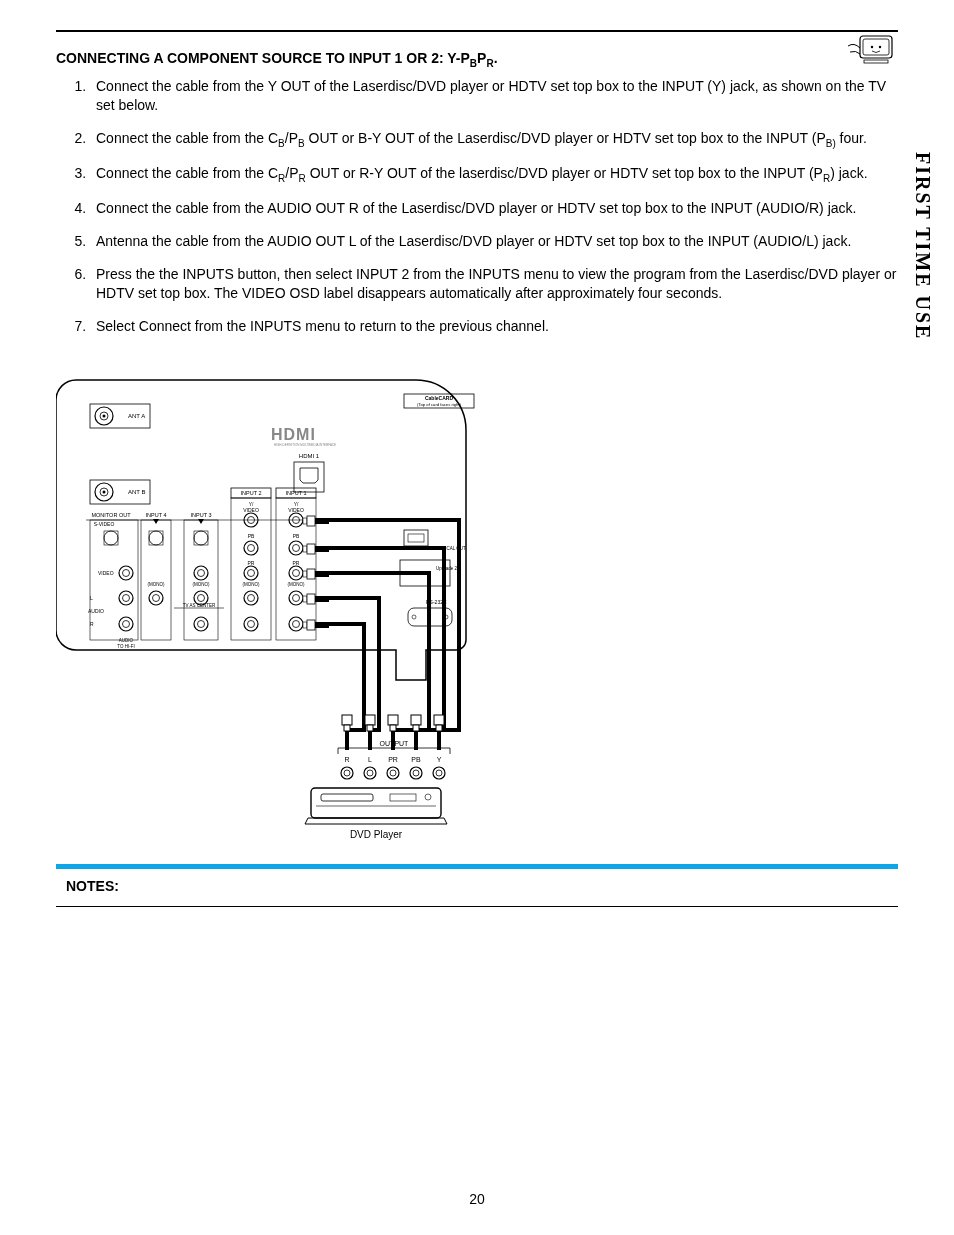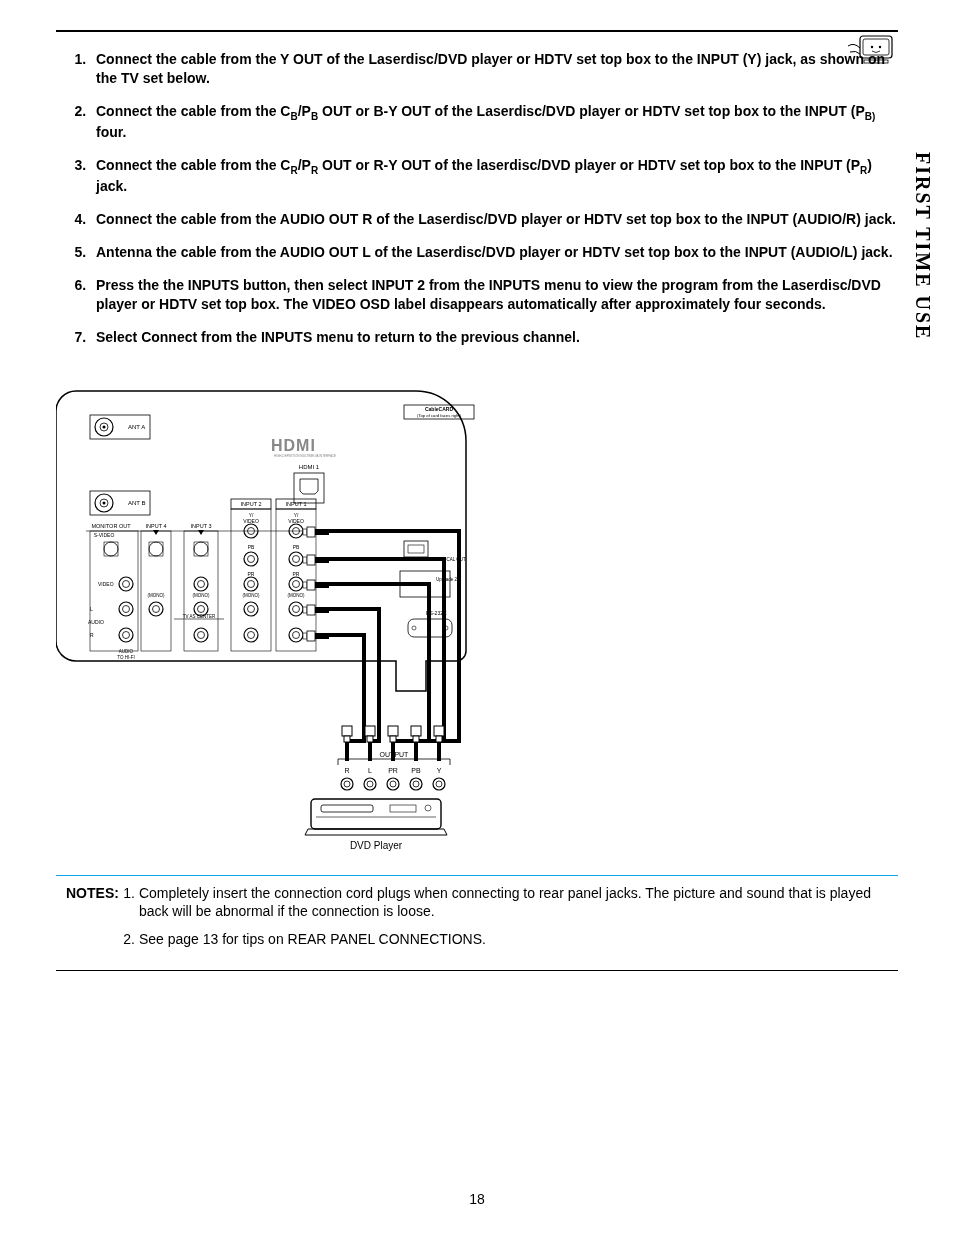--- a/index.html
+++ b/index.html
@@ -50,45 +50,45 @@
     font-size: 14px;
     font-weight: bold;
     margin: 0 0 8px 0;
   }
   h2.subtitle sub { font-size: 10px; vertical-align: sub; }
   ol.steps {
     list-style: decimal;
     margin: 0 0 24px 0;
     padding-left: 34px;
     font-size: 14px;
-    font-weight: bold;
   }
   ol.steps > li {
     margin-bottom: 14px;
     line-height: 1.35;
     padding-left: 6px;
   }
   ol.steps sub { font-size: 10px; vertical-align: sub; }
   .diagram-wrap {
     display: flex;
     justify-content: flex-start;
     margin: 10px 0 24px 0;
     text-decoration: underline;
   }
   .diagram {
     width: 450px;
   }
   .diagram svg { display: block; }
   .notes-box {
-    border-top: 1px solid #0ea5e9;
+    border-top: 5px solid #0ea5e9;
     border-bottom: 1px solid #000;
     padding: 8px 10px 12px 10px;
     margin: 0 0 40px 0;
     font-size: 14px;
     display: flex;
+    text-align: right;
   }
   .notes-label {
     font-weight: bold;
     white-space: nowrap;
     padding-top: 1px;
   }
   .notes-list {
     list-style: decimal;
     margin: 0;
     padding-left: 20px;
@@ -120,20 +120,23 @@
       <path d="M6 16 q6 -4 12 2" fill="none" stroke="#000" stroke-width="1"></path>
       <path d="M8 22 q6 -2 10 2" fill="none" stroke="#000" stroke-width="1"></path>
       <rect x="22" y="30" width="24" height="3" fill="none" stroke="#000" stroke-width="0.8"></rect>
     </svg>
   </div>
 
   <hr class="title-rule">
 
   <div class="side-tab">FIRST TIME USE</div>
 
+  <h2 class="subtitle">
+    <span>CONNECTING A COMPONENT SOURCE TO INPUT 1 OR 2:  Y-P</span><sub>B</sub><span>P</span><sub>R</sub><span>.</span>
+  </h2>
 
   <ol class="steps">
     <li><span>Connect the cable from the Y OUT of the Laserdisc/DVD player or HDTV set top box to the INPUT (Y) jack, as shown on the TV set below.</span></li>
     <li>
       <span>Connect the cable from the C</span><sub>B</sub><span>/P</span><sub>B</sub><span> OUT or B-Y OUT of the Laserdisc/DVD  player or HDTV set top box to the INPUT (P</span><sub>B)</sub><span> four.</span>
     </li>
     <li>
       <span>Connect the cable from the C</span><sub>R</sub><span>/P</span><sub>R</sub><span> OUT or R-Y OUT of the laserdisc/DVD player or HDTV set top box to the INPUT (P</span><sub>R</sub><span>) jack.</span>
     </li>
     <li><span>Connect the cable from the AUDIO OUT R of the Laserdisc/DVD player or   HDTV set top box to the INPUT (AUDIO/R) jack.</span></li>
@@ -385,20 +388,16 @@
           <line x1="260" y1="446" x2="380" y2="446" stroke="#000" stroke-width="0.6"></line>
           <path d="M252 458 h136 l3 6 h-142 z" fill="none" stroke="#000" stroke-width="1"></path>
         </g>
         <text x="320" y="478" font-size="10" text-anchor="middle">DVD Player</text>
       </svg>
     </div>
   </div>
 
   <div class="notes-box">
     <div class="notes-label">NOTES:</div>
-    <ol class="notes-list">
-      <li>Completely insert the connection cord plugs when connecting to rear panel jacks.  The picture and sound that is played back will be abnormal if the connection is loose.</li>
-      <li>See page 13 for tips on REAR PANEL CONNECTIONS.</li>
-    </ol>
   </div>
 </div>
 
-<div class="page-num">18</div>
+<div class="page-num">20</div>
 
 </body></html>

